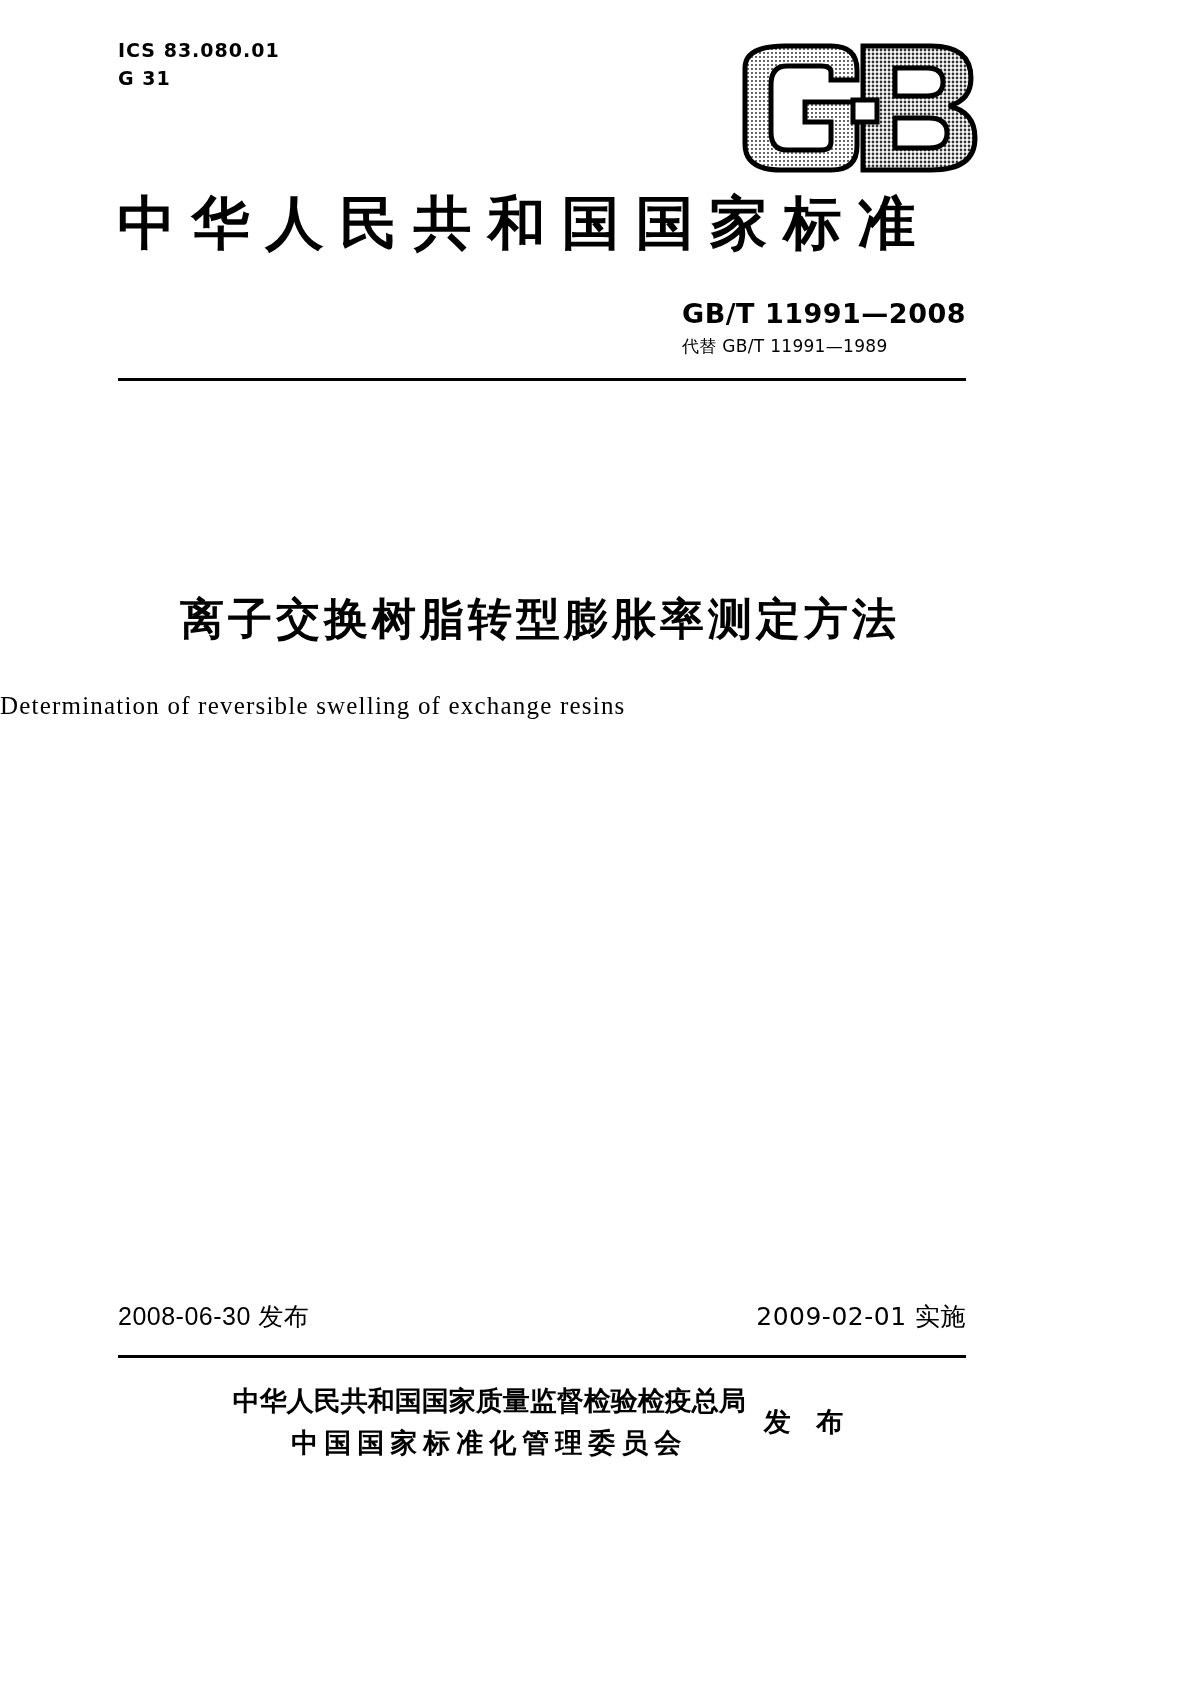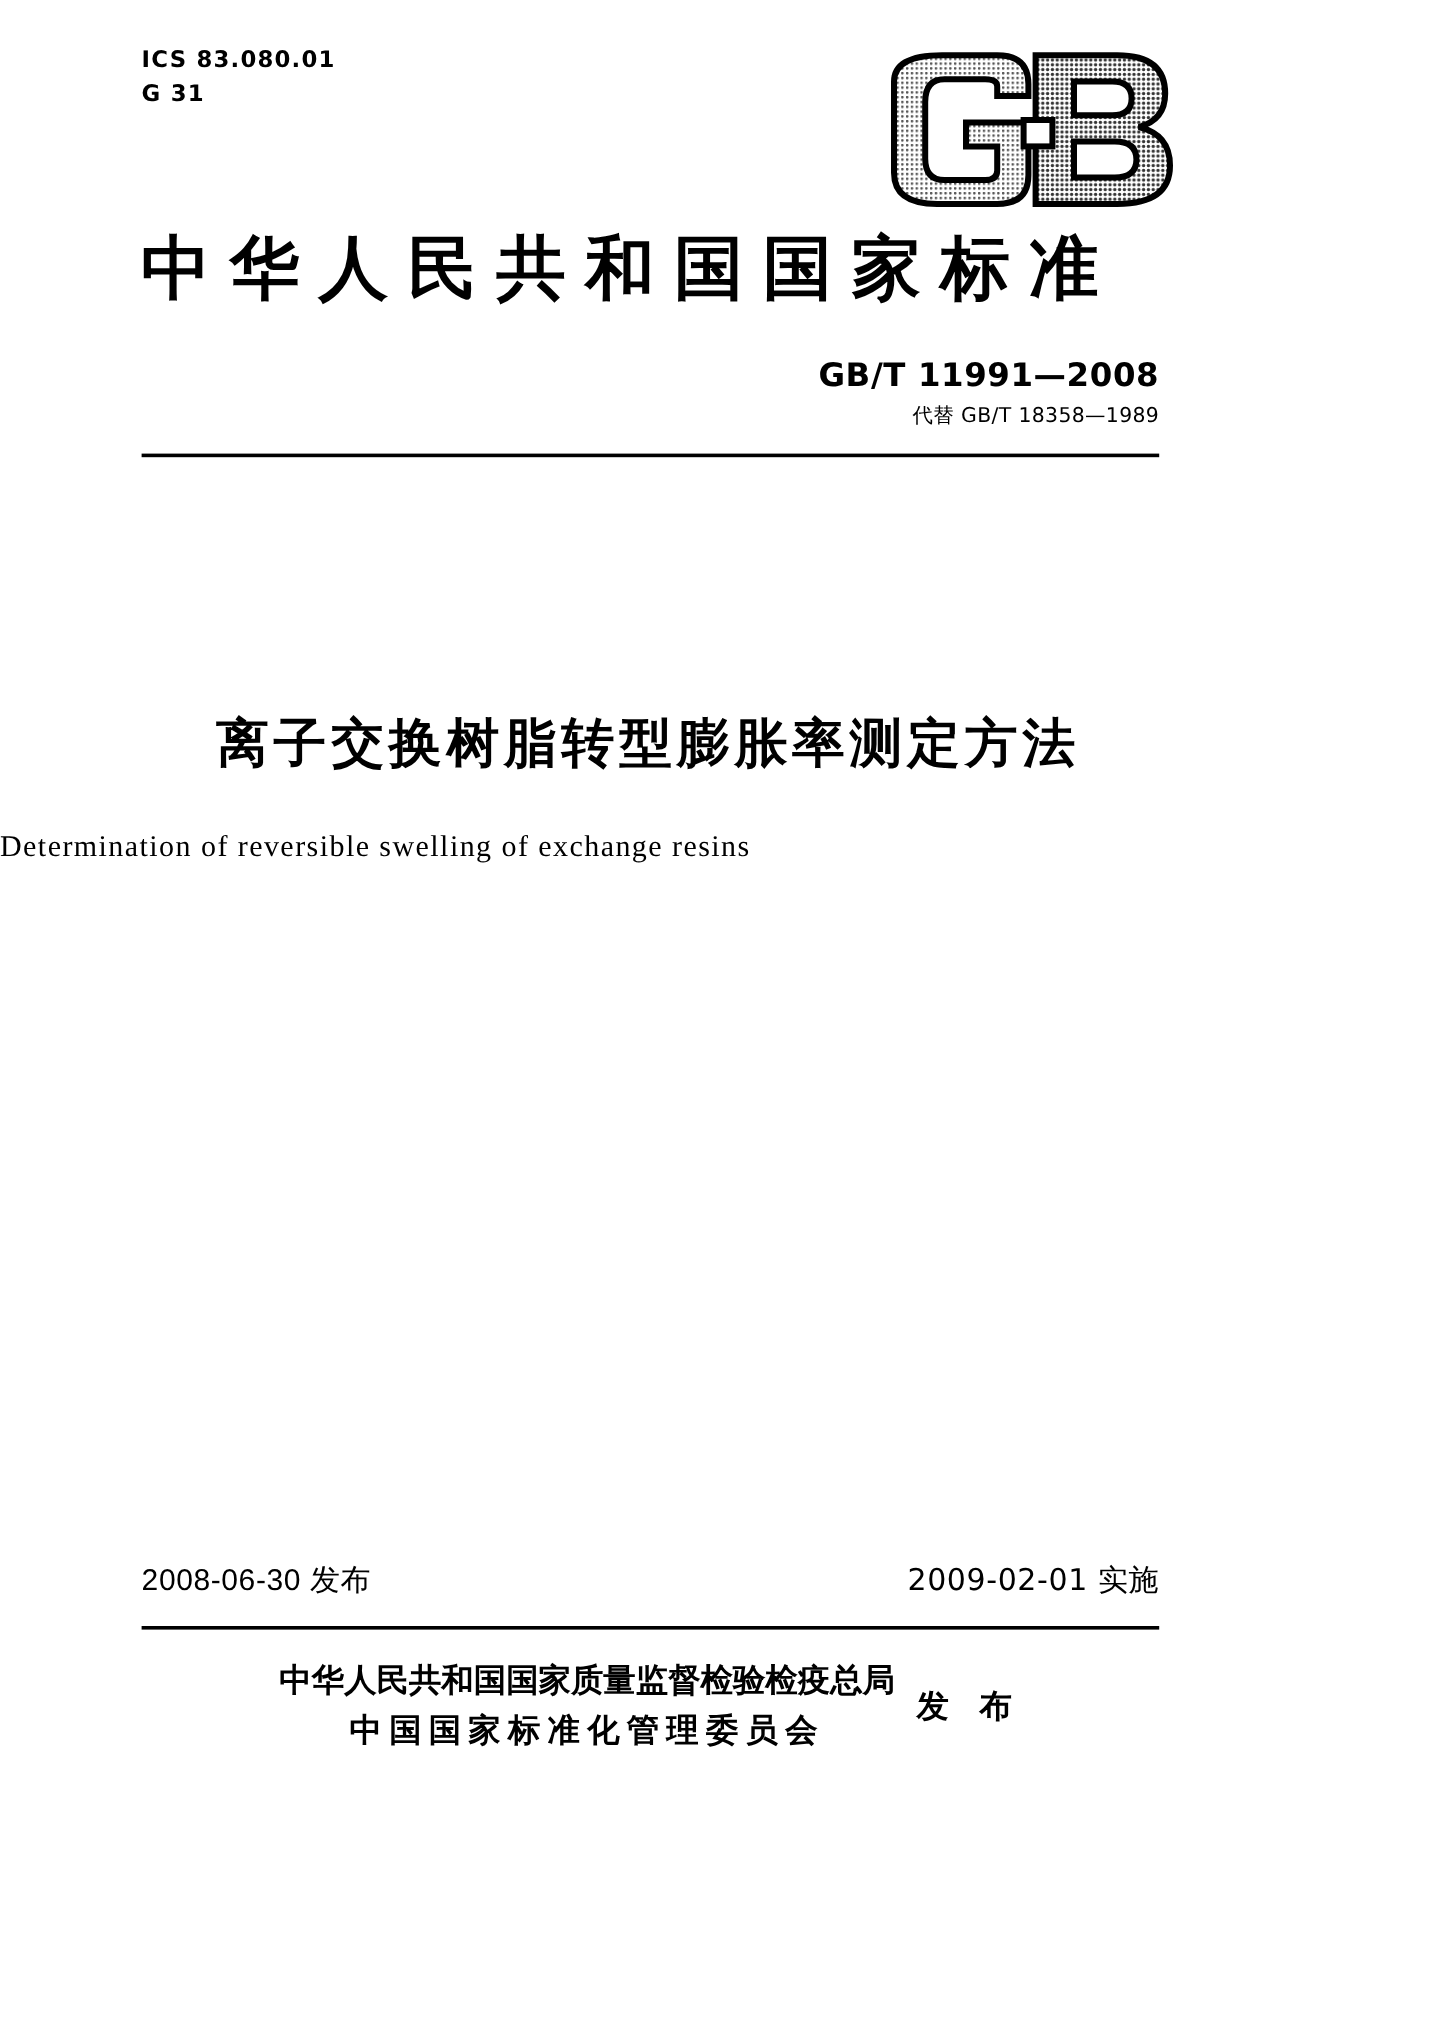--- a/index.html
+++ b/index.html
@@ -53,21 +53,21 @@
     padding-left: 65px;
     padding-right: 100px;
     box-sizing: border-box;
   }
 
   
   .std-number-block {
     position: absolute;
     right: 118px;
     top: 298px;
-    text-align: right;
+    text-align: left;
   }
   .std-number {
     font-family: "DejaVu Sans", sans-serif;
     font-weight: bold;
     font-size: 27px;
     letter-spacing: 0.5px;
   }
   .std-replaces {
     font-family: "DejaVu Sans", sans-serif;
     font-size: 17px;
@@ -192,21 +192,21 @@
                M160 78 L160 108 L194 108 Q212 108 212 93 Q212 78 194 78 Z" fill="url(#hatch2)" stroke="#000000" stroke-width="5" fill-rule="evenodd"></path>
 
       <rect x="118" y="60" width="24" height="22" fill="#ffffff" stroke="#000000" stroke-width="5"></rect>
     </svg>
   </div>
 
   <div class="cn-standard-title">中华人民共和国国家标准</div>
 
   <div class="std-number-block">
     <div class="std-number">GB/T 11991—2008</div>
-    <div class="std-replaces">代替 GB/T 18358—1989</div>
+    <div class="std-replaces">代替 GB/T 11991—1989</div>
   </div>
 
   <div class="rule-top"></div>
 
   <div class="doc-title-cn">离子交换树脂转型膨胀率测定方法</div>
   <div class="doc-title-en">Determination of reversible swelling of exchange resins</div>
 
   <div class="date-issue">2008-06-30 发布</div>
   <div class="date-effective">2009-02-01 实施</div>
 

